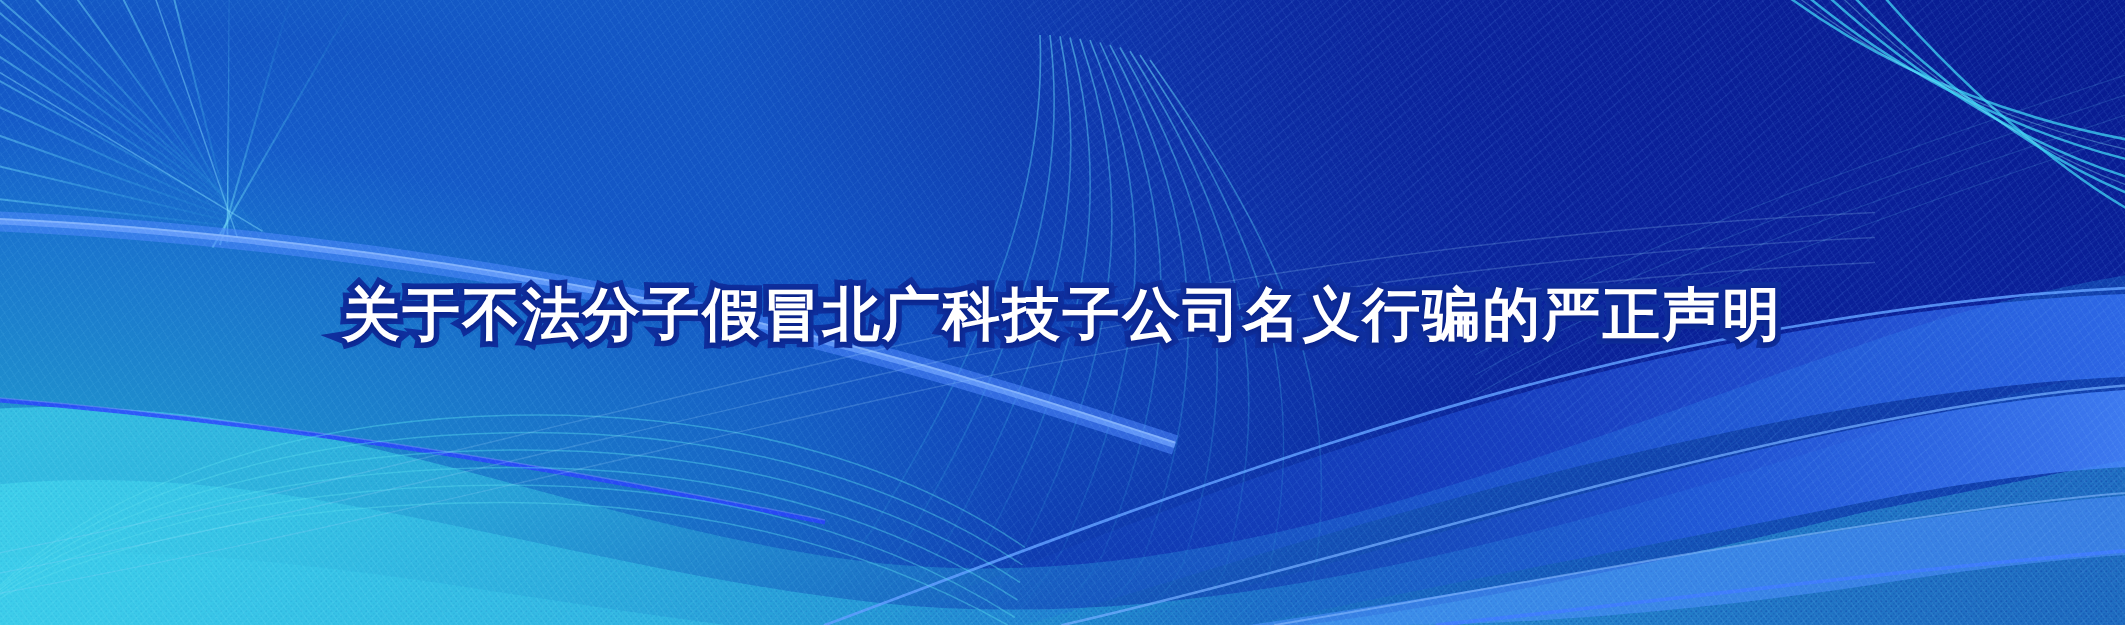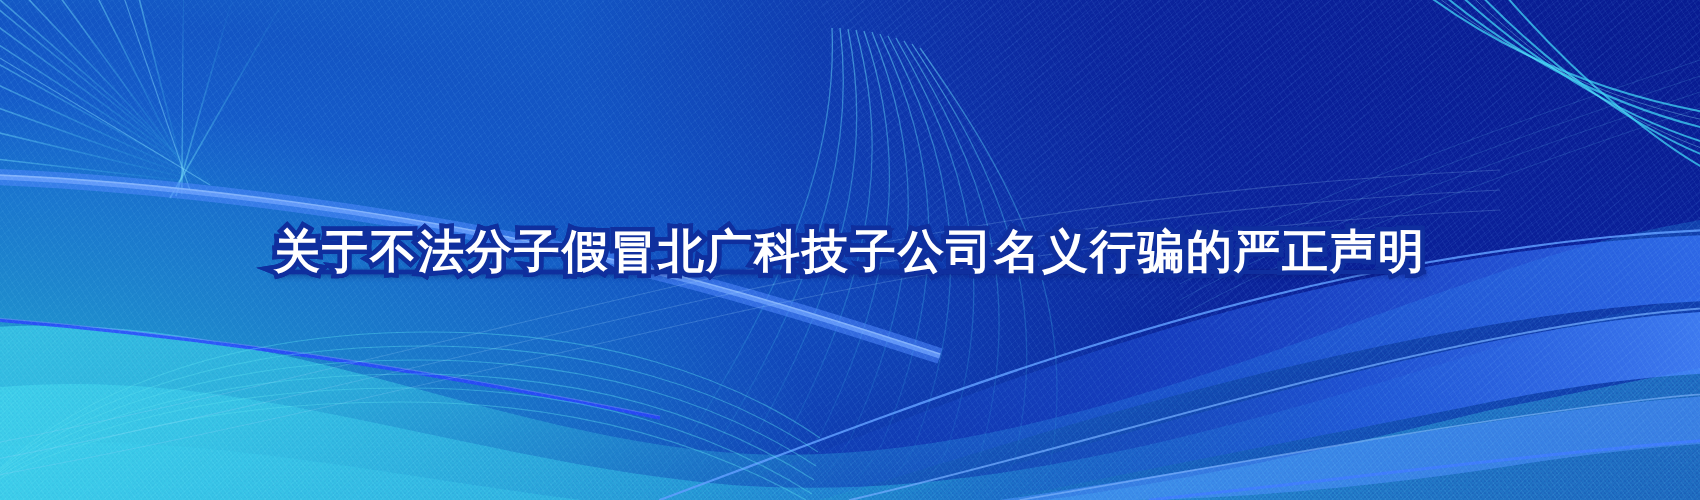--- a/index.html
+++ b/index.html
@@ -81,21 +81,20 @@
     font-weight: bold;
     letter-spacing: 2px;
     white-space: nowrap;
     color: #ffffff;
     -webkit-text-stroke: 9px #0f2f9e;
     paint-order: stroke fill;
     text-shadow:
       0 0 2px rgba(10,30,140,0.9),
       0 2px 6px rgba(5,20,100,0.45);
     transform: translateY(1px);
-    text-decoration: underline;
   }
 </style>
 </head>
 <body>
 
 <div class="banner">
 
   <div class="layer bg-base"></div>
 
   <svg class="deco" width="1700" height="500" viewBox="0 0 1700 500" preserveAspectRatio="none">

